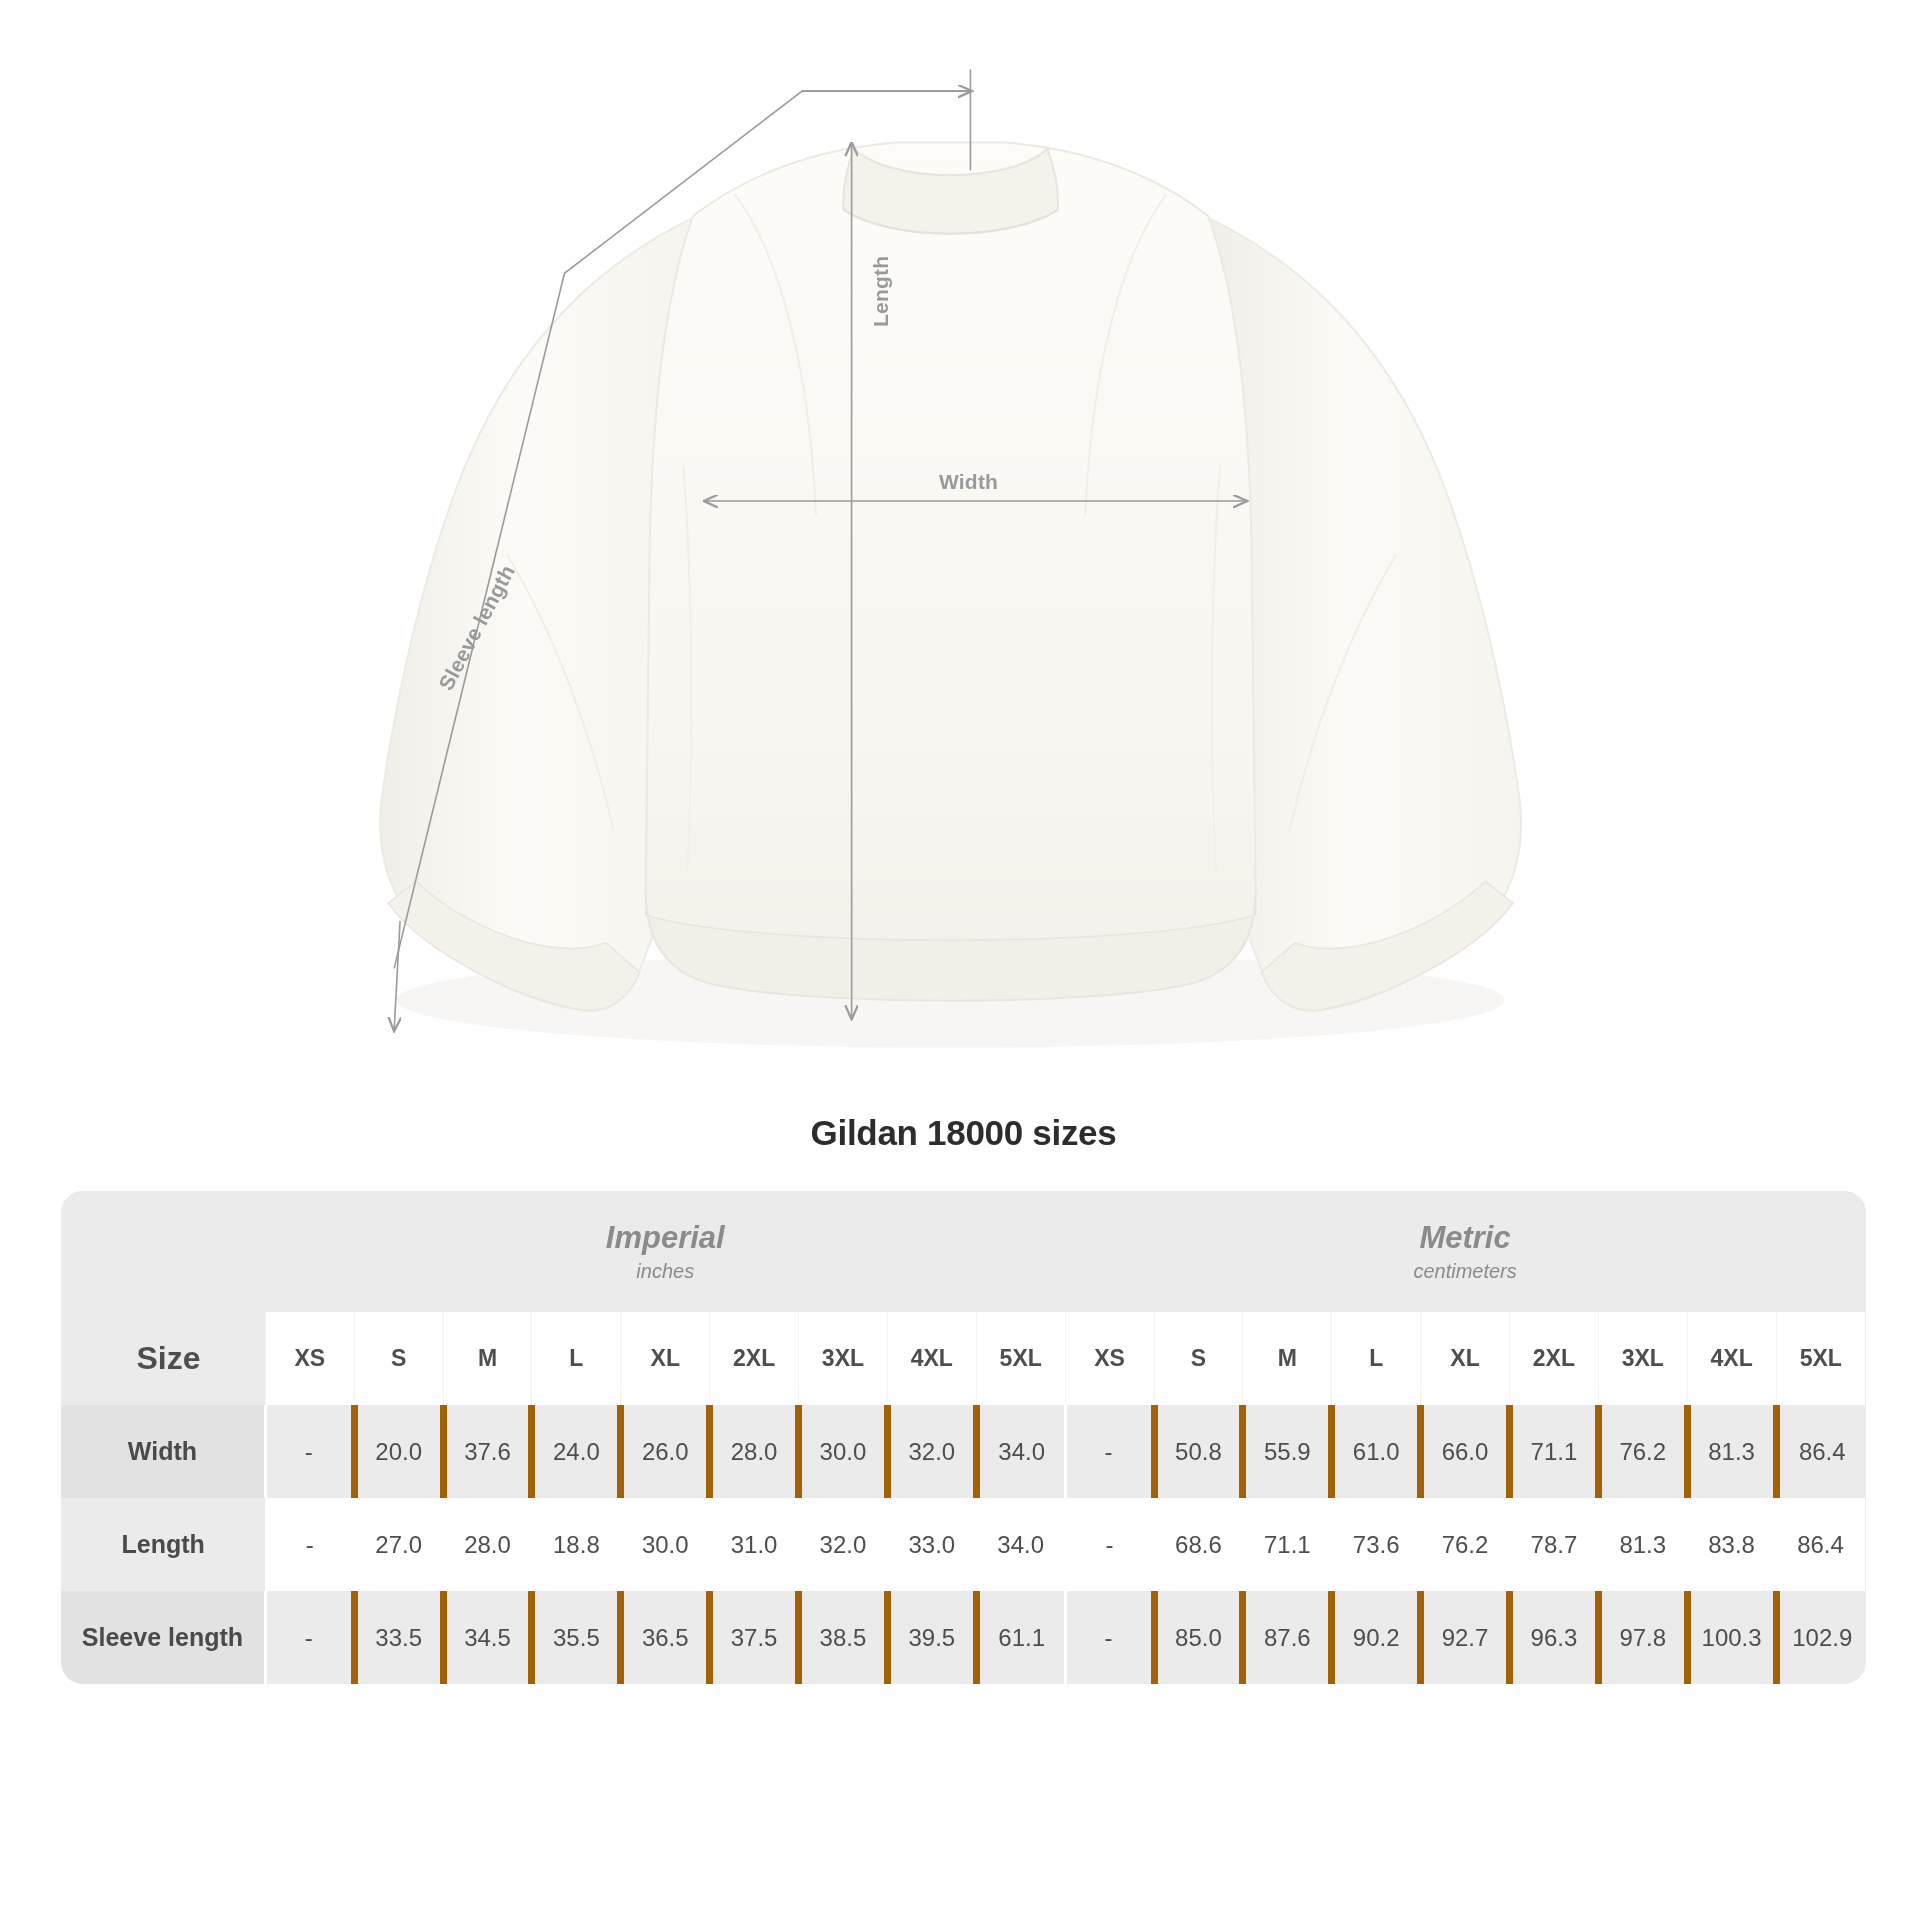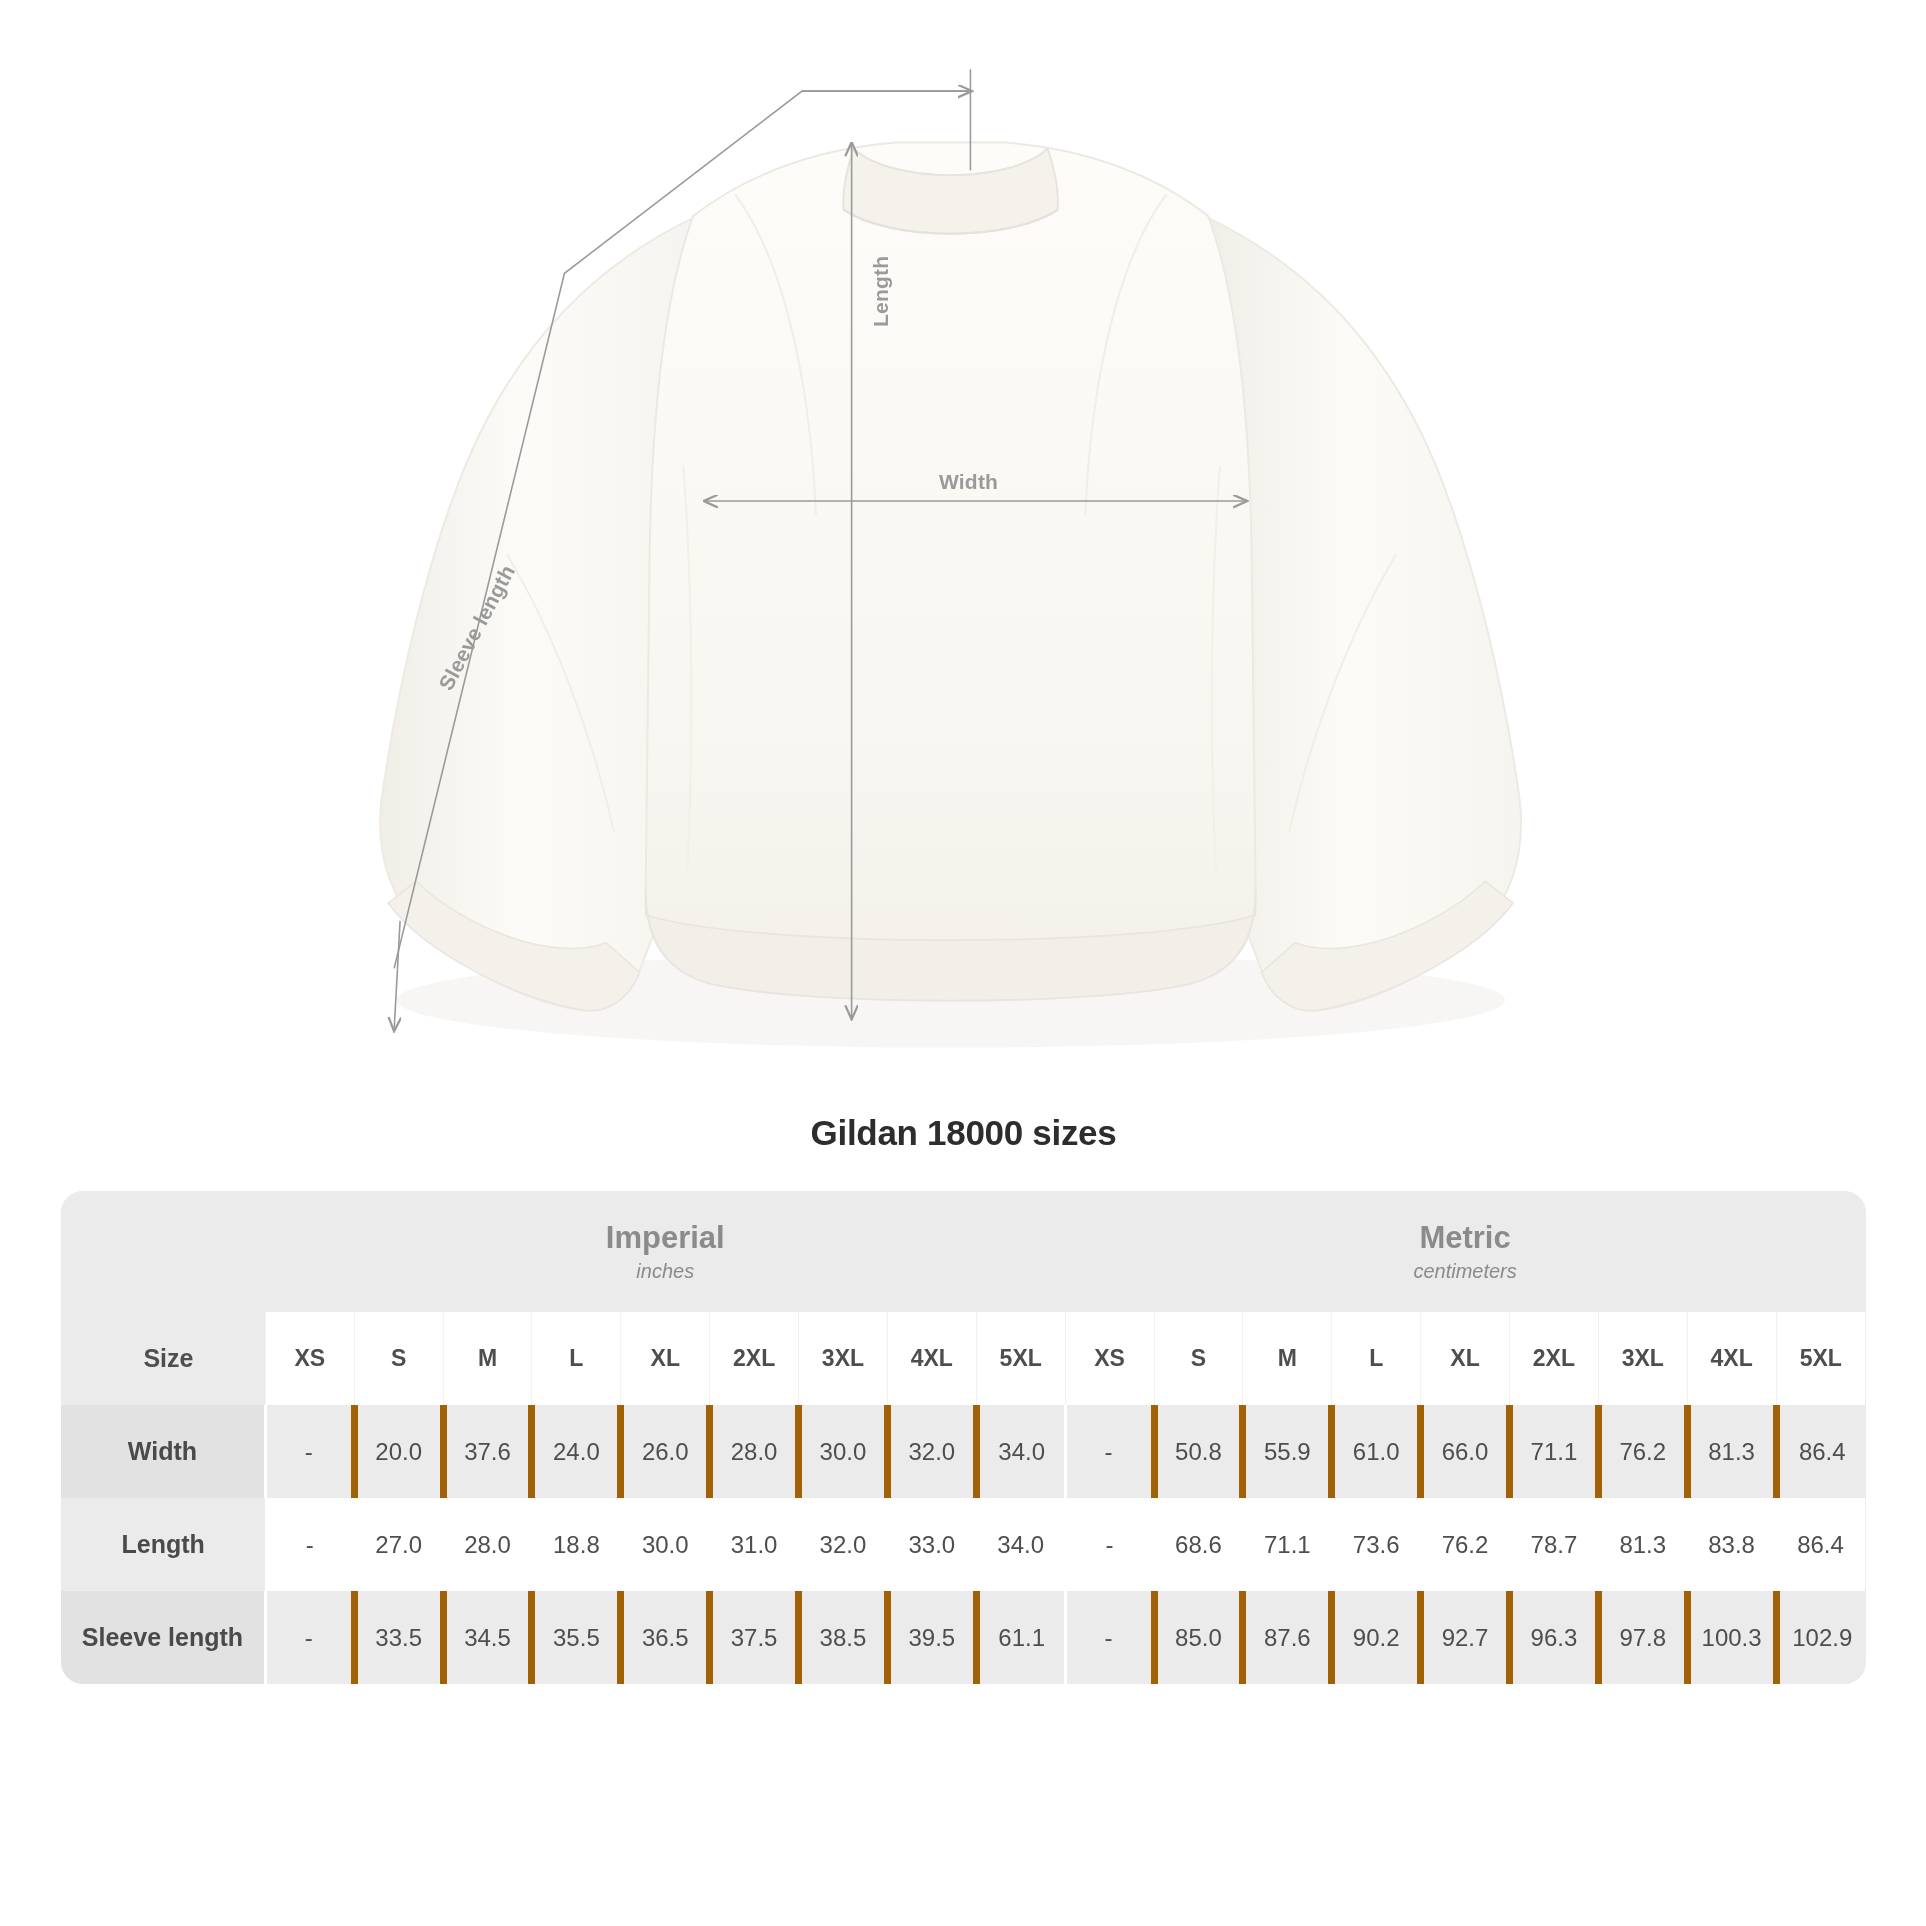--- a/index.html
+++ b/index.html
@@ -96,40 +96,41 @@
   }
   
   .unit-row td {
     height: 121px;
     background: #ebebeb;
     padding: 0;
   }
   .unit-name {
     font-size: 31px;
     font-weight: bold;
+    font-style: italic;
     color: #8b8b8b;
     line-height: 1.15;
   }
   .unit-sub {
     font-size: 20px;
     font-style: italic;
     color: #8b8b8b;
     margin-top: 4px;
   }
 
   .head-row td {
     height: 91px;
     background: #ffffff;
     font-weight: bold;
     font-size: 25px;
     color: #4a4a4a;
   }
   .head-row td.rowlabel {
     background: #ebebeb;
-    font-size: 25px;
+    font-size: 32px;
     padding-left: 12px;
   }
 
   .data-row td {
     height: 91px;
     background: #ffffff;
   }
   .data-row.alt td {
     background: #ebebeb;
   }

